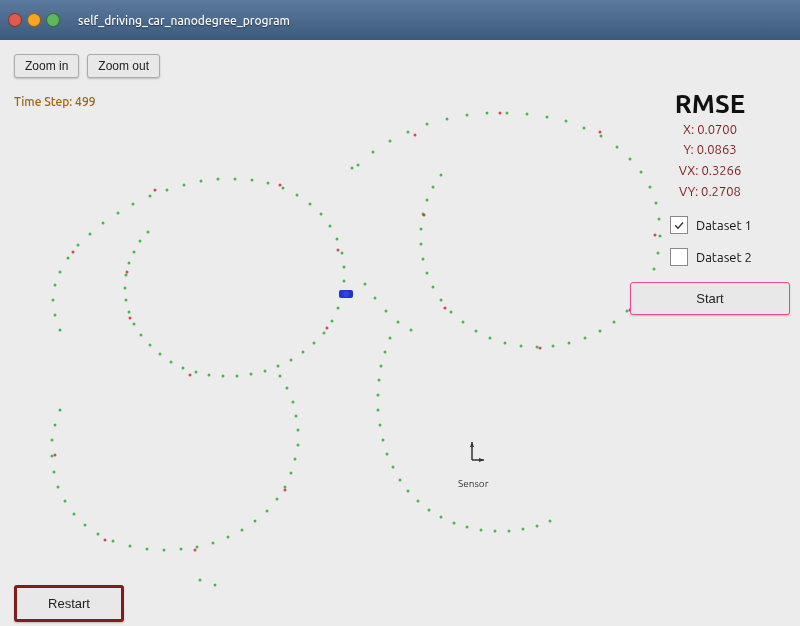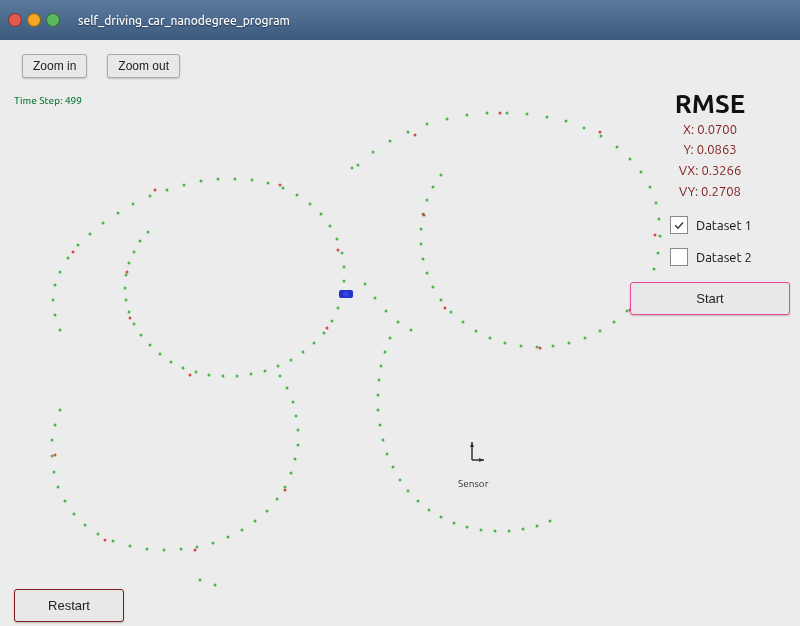--- a/index.html
+++ b/index.html
@@ -50,61 +50,61 @@
       width: 800px;
       height: 598px;
       background: #ececec;
       position: relative;
       overflow: hidden;
     }
 
     .toolbar {
       position: absolute;
       top: 14px;
-      left: 22px;
-      display: flex;
-      gap: 20px;
+      left: 14px;
+      display: flex;
+      gap: 8px;
       z-index: 10;
     }
 
     .toolbar-btn {
       background: #e8e8e8;
       border: 1px solid #aaa;
       border-radius: 3px;
       padding: 4px 10px;
       font-size: 12px;
       cursor: pointer;
       color: #222;
       box-shadow: 0 1px 2px rgba(0,0,0,0.2);
     }
 
     .time-step {
       position: absolute;
       top: 55px;
       left: 14px;
-      font-size: 10px;
-      color: #15803d;
+      font-size: 12px;
+      color: #a16207;
       font-weight: 500;
     }
 
     .canvas-area {
       position: absolute;
       top: 0;
       left: 0;
       width: 800px;
       height: 598px;
     }
 
     .restart-btn {
       position: absolute;
       bottom: 16px;
       left: 14px;
       width: 110px;
       background: #e8e8e8;
-      border: 1px solid #7f1d1d;
+      border: 3px solid #7f1d1d;
       border-radius: 3px;
       padding: 8px 0;
       font-size: 13px;
       cursor: pointer;
       color: #222;
       text-align: center;
       box-shadow: 0 1px 2px rgba(0,0,0,0.2);
     }
 
     

